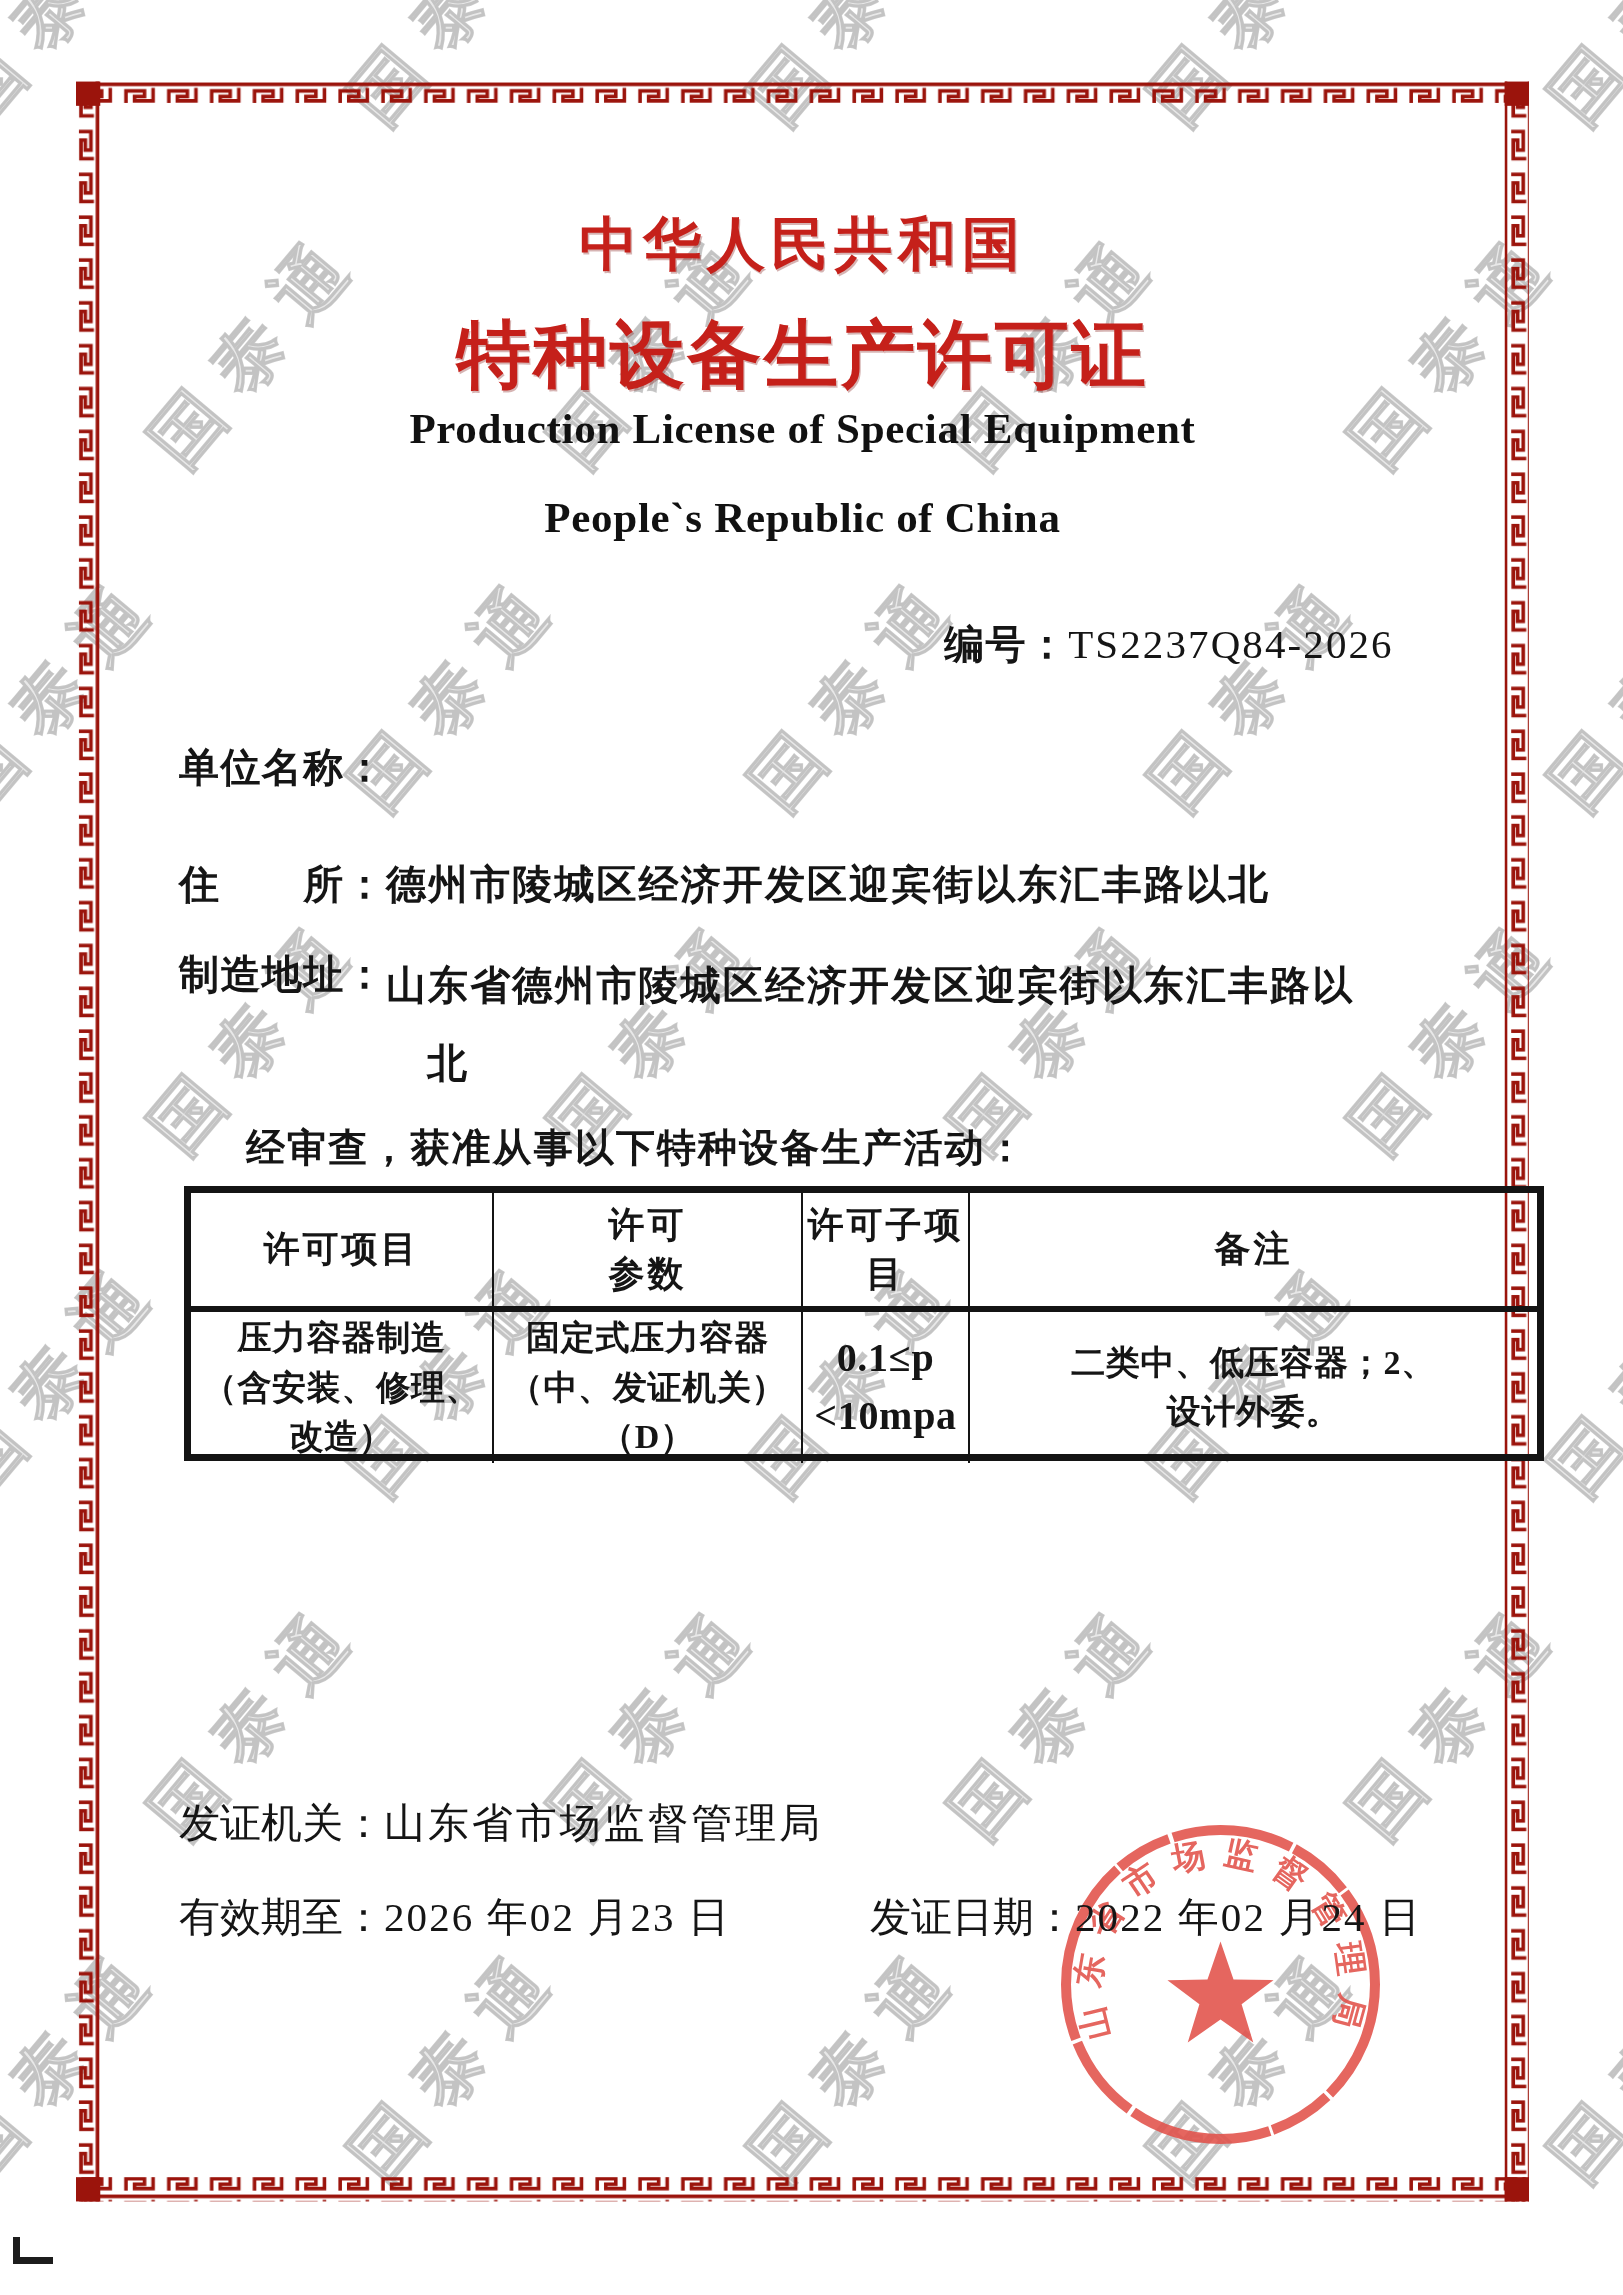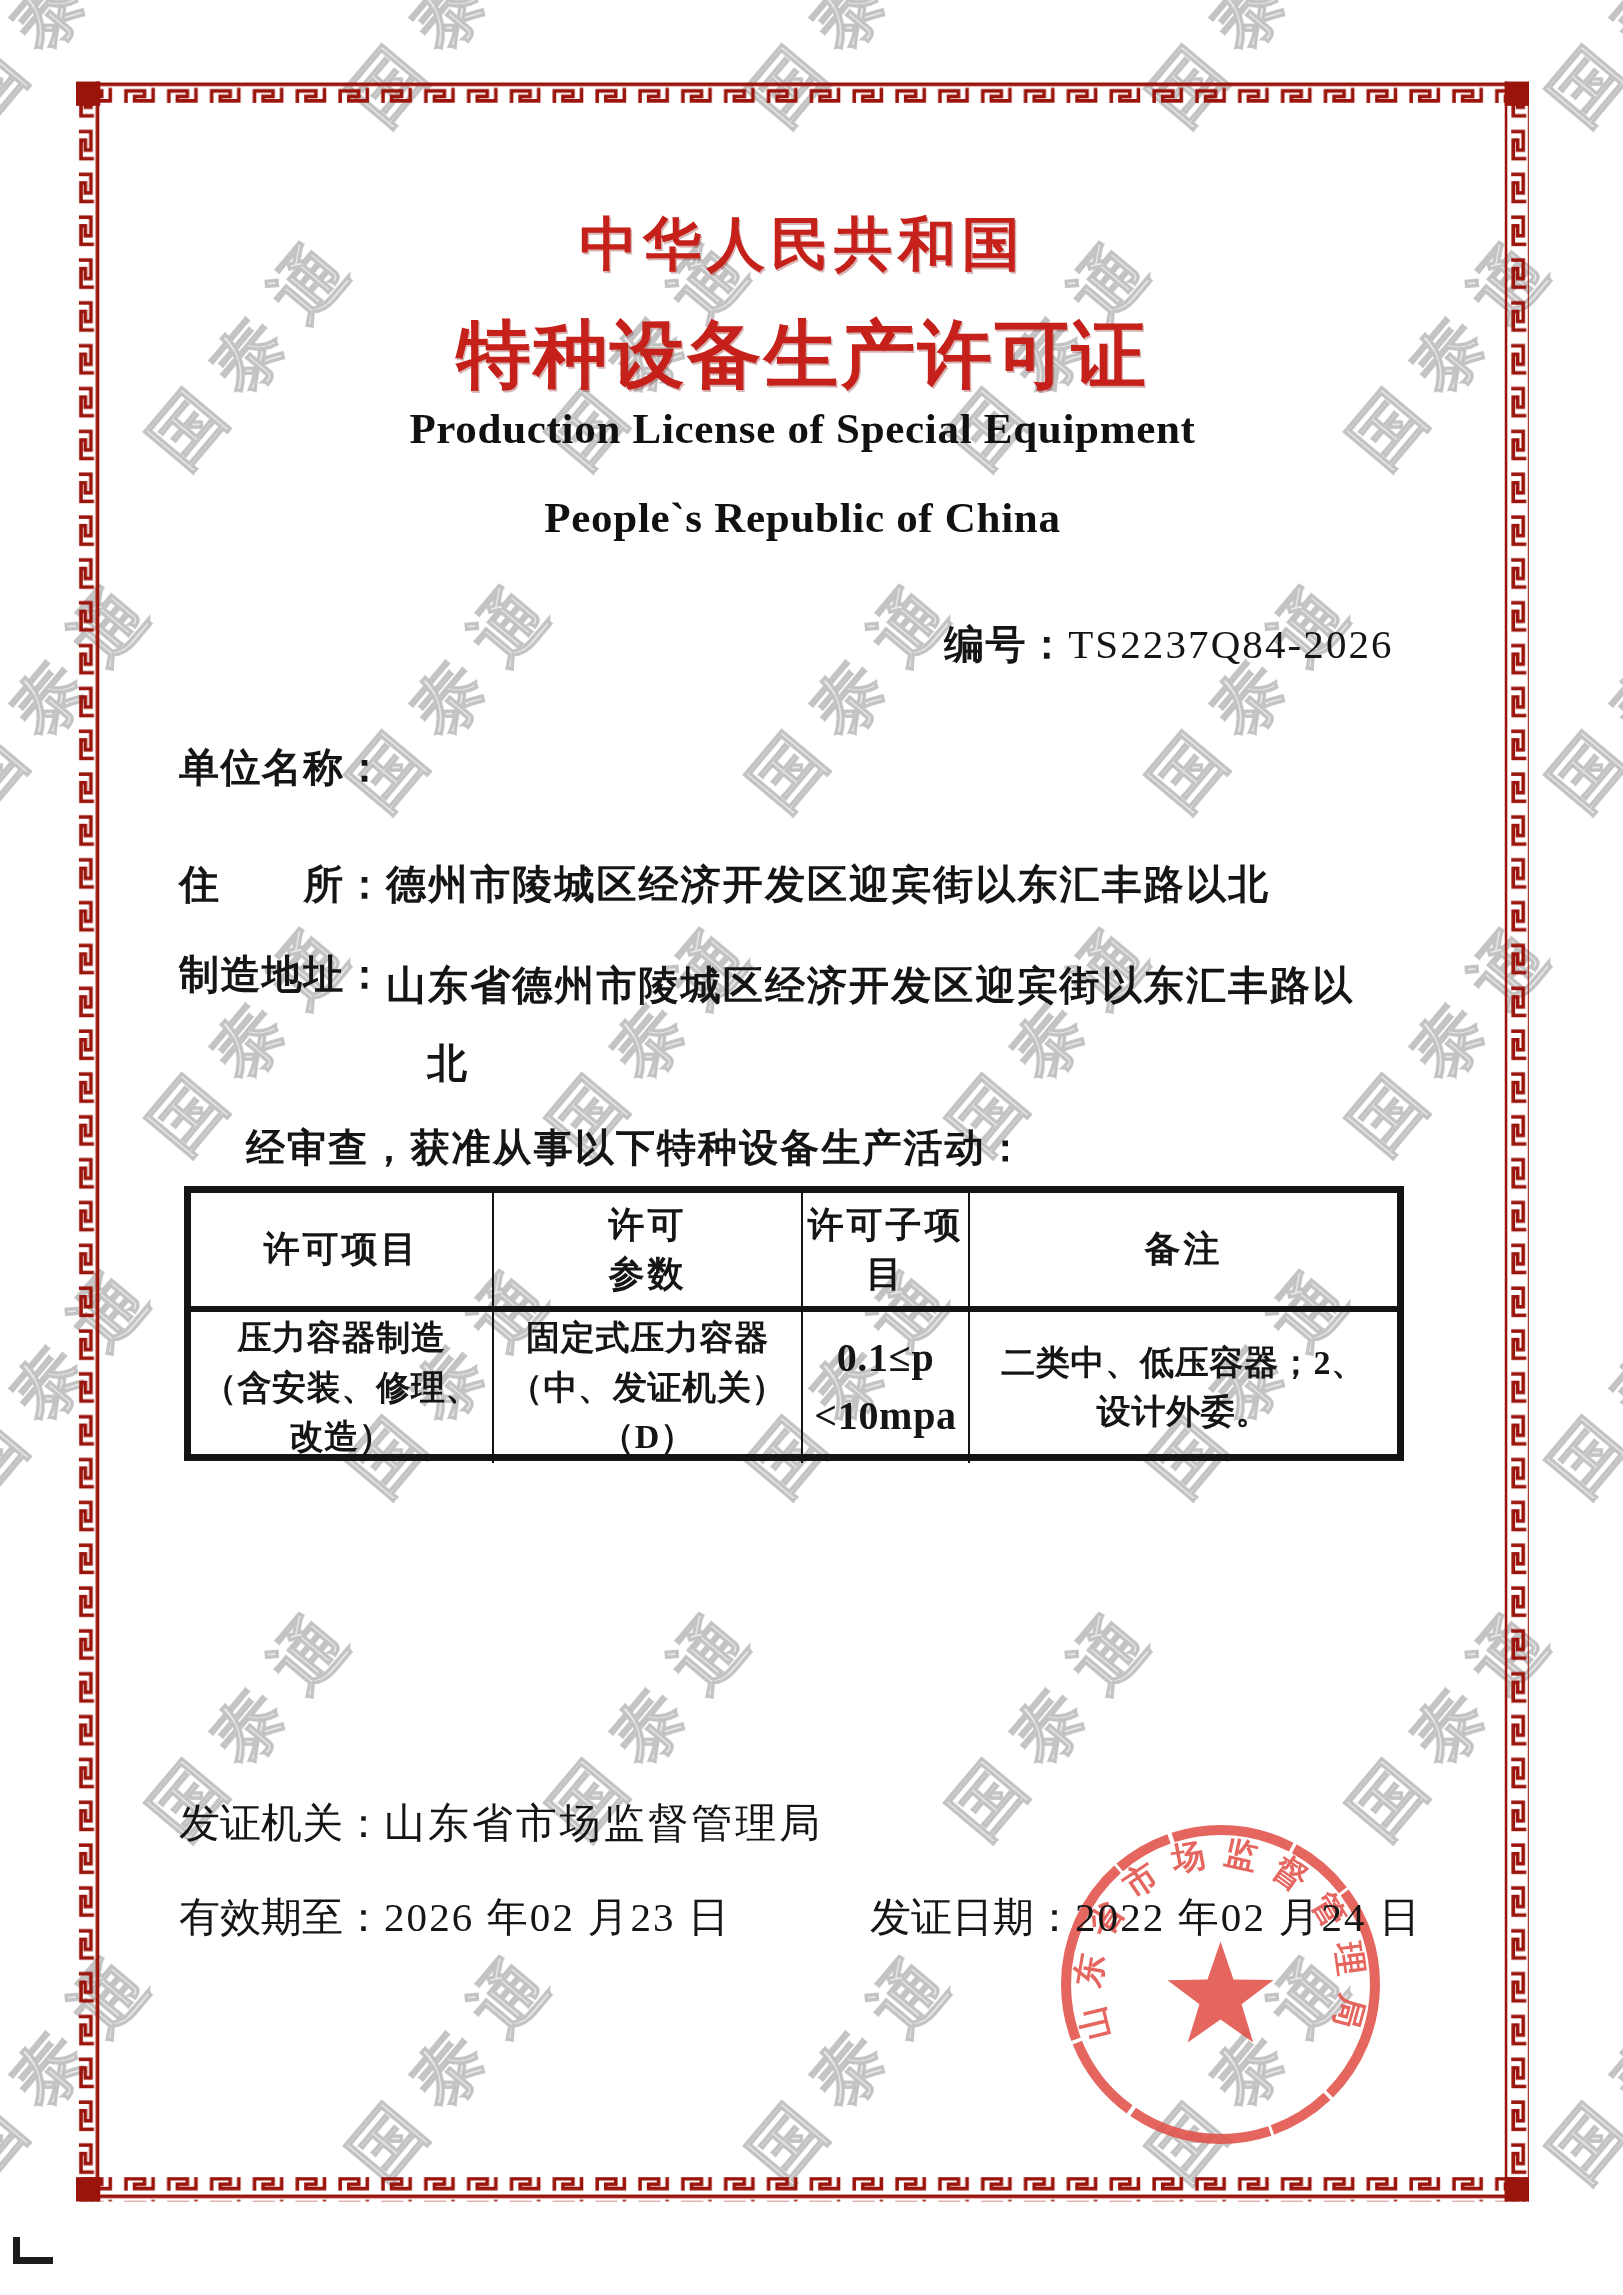--- a/index.html
+++ b/index.html
@@ -26,21 +26,21 @@
   .field .lbl{letter-spacing:1.4px;}
   .field .val{letter-spacing:2.1px;}
   .field .val .vline{display:block;}
 
   #license-no{font-size:40px;font-weight:700;white-space:nowrap;}
   #license-no .num{font-size:41px;letter-spacing:2.1px;font-weight:400;}
 
   #intro-line{font-size:39px;font-weight:700;letter-spacing:2.1px;white-space:nowrap;}
 
   
-  #license-table{left:184px;top:1186px;width:1220px;height:275px;
+  #license-table{left:184px;top:1186px;width:1360px;height:275px;
       display:grid;grid-template-columns:301px 309px 167px 1fr;
       grid-template-rows:119px 1fr;border:7.1px solid #141414;box-sizing:border-box;
       background:transparent;}
   #license-table .cell{display:flex;flex-direction:column;justify-content:center;
       align-items:center;text-align:center;font-weight:700;box-sizing:border-box;
       border-left:2.9px solid #141414;padding:1.4px 2.9px;}
   #license-table .cell.first{border-left:none;}
   #license-table .th{font-size:36px;letter-spacing:2.9px;border-bottom:6.4px solid #141414;}
   #license-table .td{font-size:34px;line-height:1.45;letter-spacing:0.7px;}
   #license-table .td.params{font-size:40px;text-align:right;}

